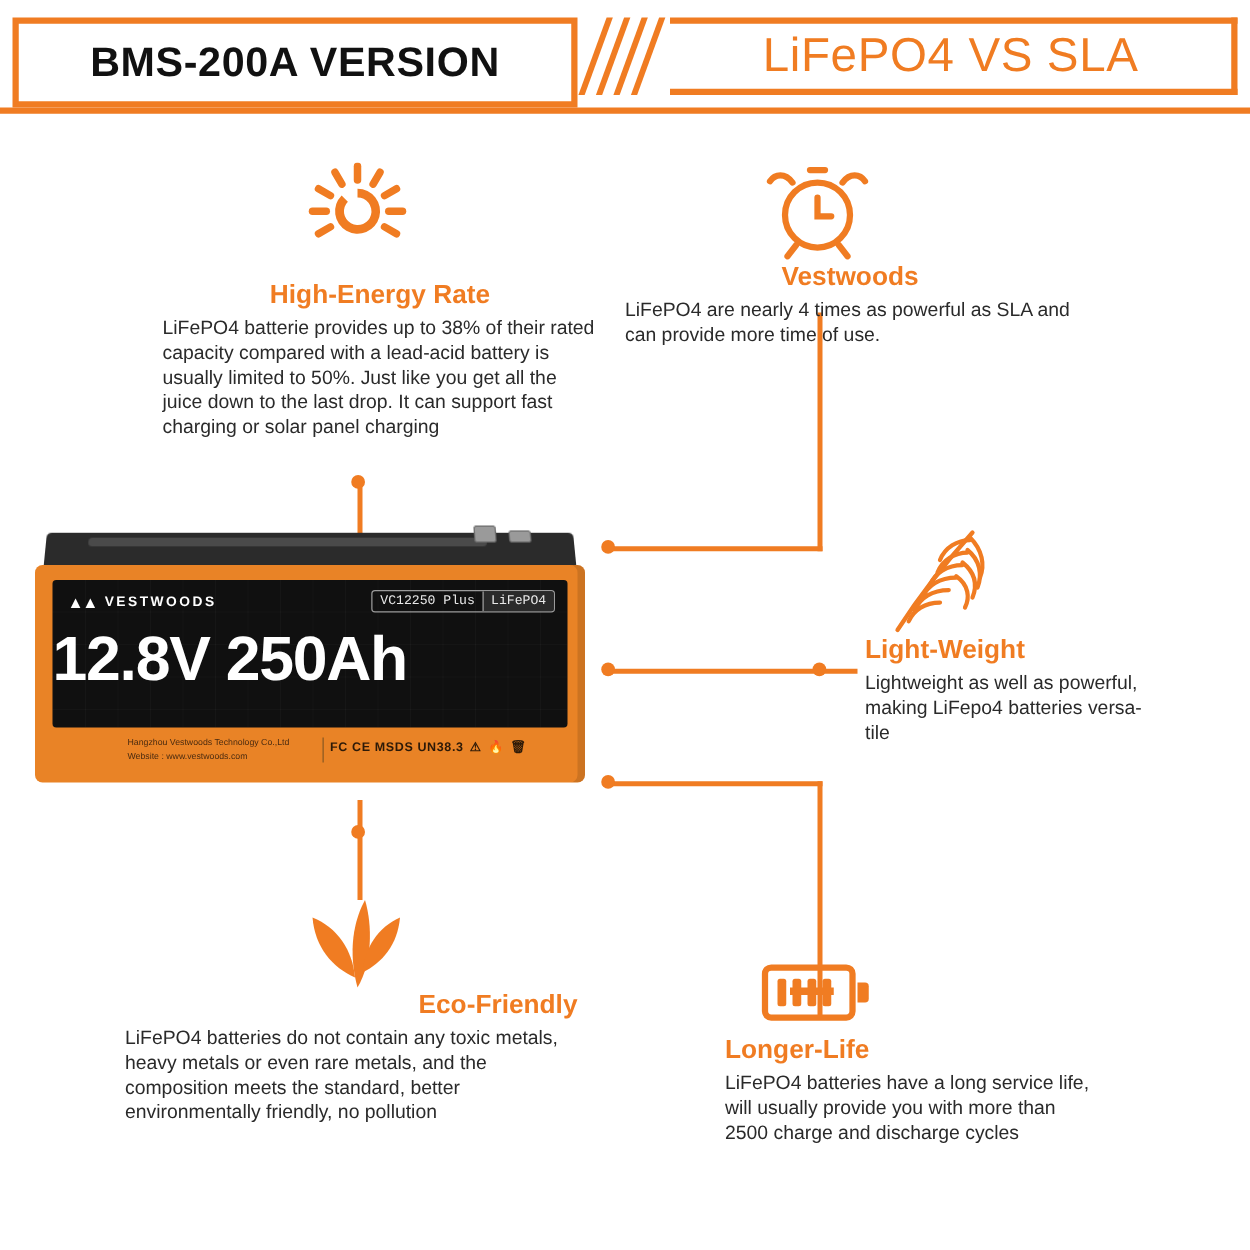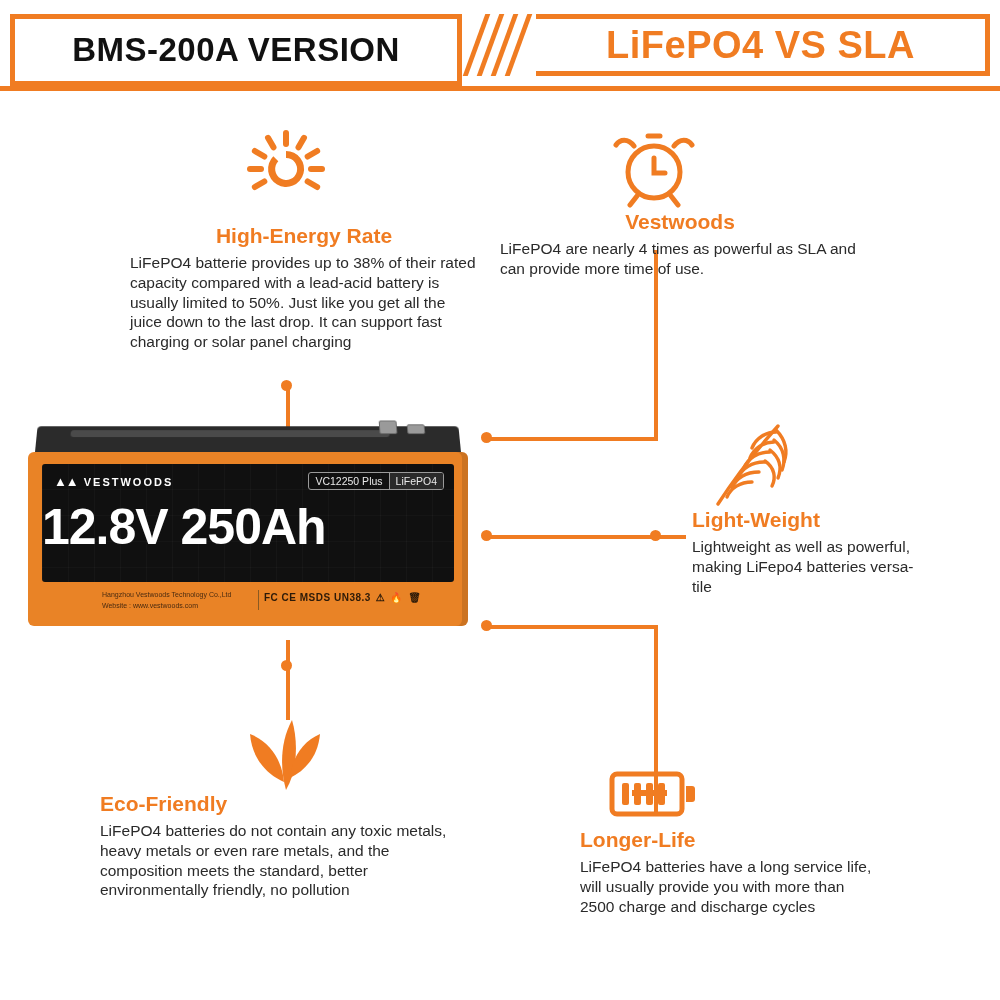--- a/index.html
+++ b/index.html
@@ -26,21 +26,21 @@
   }
   .header-right {
     position: absolute; left: 536px; top: 14px;
     width: 454px; height: 62px;
     border-top: 5px solid #F07C22;
     border-right: 5px solid #F07C22;
     border-bottom: 5px solid #F07C22;
     display: flex; align-items: center; justify-content: center;
   }
   .header-right span {
-    font-size: 38px; font-weight: bold; color: #F07C22; letter-spacing: .5px;
+    font-size: 38px; font-weight: normal; color: #F07C22; letter-spacing: .5px;
   }
   .slashes {
     position: absolute; left: 470px; top: 14px; width: 62px; height: 62px;
   }
   .slashes i {
     position: absolute; top: 0; width: 5px; height: 62px;
     background: #F07C22; transform: skewX(-20deg); display:block;
   }
   .slashes i:nth-child(1) { left: 4px; }
   .slashes i:nth-child(2) { left: 18px; }
@@ -102,21 +102,21 @@
     opacity: .6;
   }
   .brand { position: absolute; left: 12px; top: 10px; display: flex; align-items: center; gap: 6px; }
   .brand-mark { color: #fff; font-size: 13px; letter-spacing: -1px; }
   .brand-name { color: #fff; font-size: 11px; letter-spacing: 2px; font-weight: bold; }
   .model-box {
     position: absolute; right: 10px; top: 8px; display: flex;
     border: 1px solid #9a9a9a; border-radius: 3px; overflow: hidden;
   }
   .model-box span {
-    color: #e8e8e8; font-size: 10.5px; padding: 2px 6px;
+    color: #e8e8e8; font-size: 10.5px; padding: 2px 6px; font-family: Liberation Mono, monospace;
   }
   .model-box span + span { border-left: 1px solid #9a9a9a; background: #2a2a2a; }
   .capacity {
     position: absolute; left: 0; top: 34px; width: 100%;
     text-align: left; color: #fff; font-size: 50px; font-weight: bold;
     letter-spacing: -1px;
   }
   .bat-footer { position: absolute; left: 14px; top: 138px; width: 412px; height: 26px; }
   .bat-footer .addr { position: absolute; left: 60px; top: 0px; font-size: 7px; color: #4a2b10; line-height: 1.5; }
   .bat-footer .certs {
@@ -256,21 +256,21 @@
     <h3 style="text-align:left;">Light-Weight</h3>
     <p>Lightweight as well as powerful, making LiFepo4 batteries versa-tile</p>
   </div>
 
   <div class="feature" style="left:580px; top:828px; width:300px;">
     <h3 style="text-align:left;">Longer-Life</h3>
     <p>LiFePO4 batteries have a long service life, will usually provide you with more than 2500 charge and discharge cycles</p>
   </div>
 
   <div class="feature" style="left:100px; top:792px; width:362px;">
-    <h3 style="text-align:left;">Eco-Friendly</h3>
+    <h3 style="text-align:right;">Eco-Friendly</h3>
     <p>LiFePO4 batteries do not contain any toxic metals, heavy metals or even rare metals, and the composition meets the standard, better environmentally friendly, no pollution</p>
   </div>
 
   <div class="battery">
     <div class="bat-top">
       <div class="bat-strip"></div>
       <div class="terminal t1"></div>
       <div class="terminal t2"></div>
     </div>
     <div class="bat-body">

